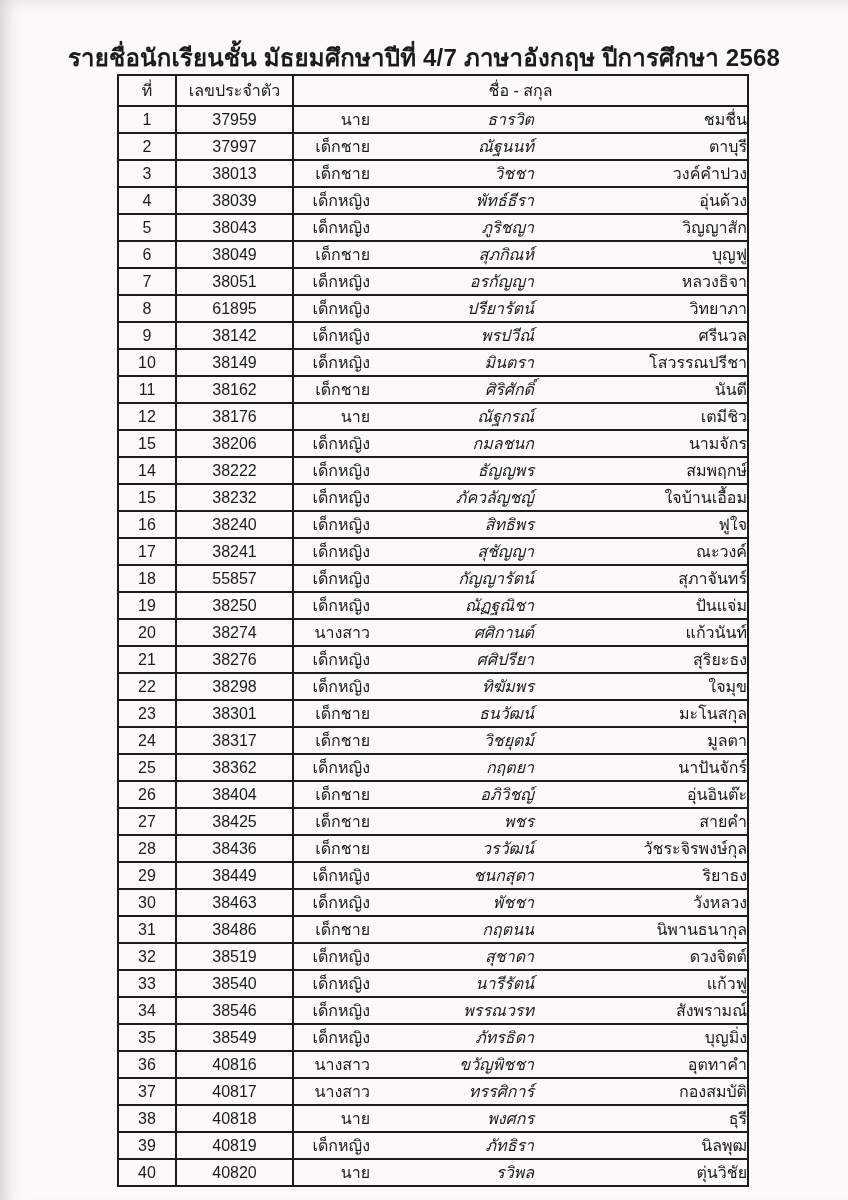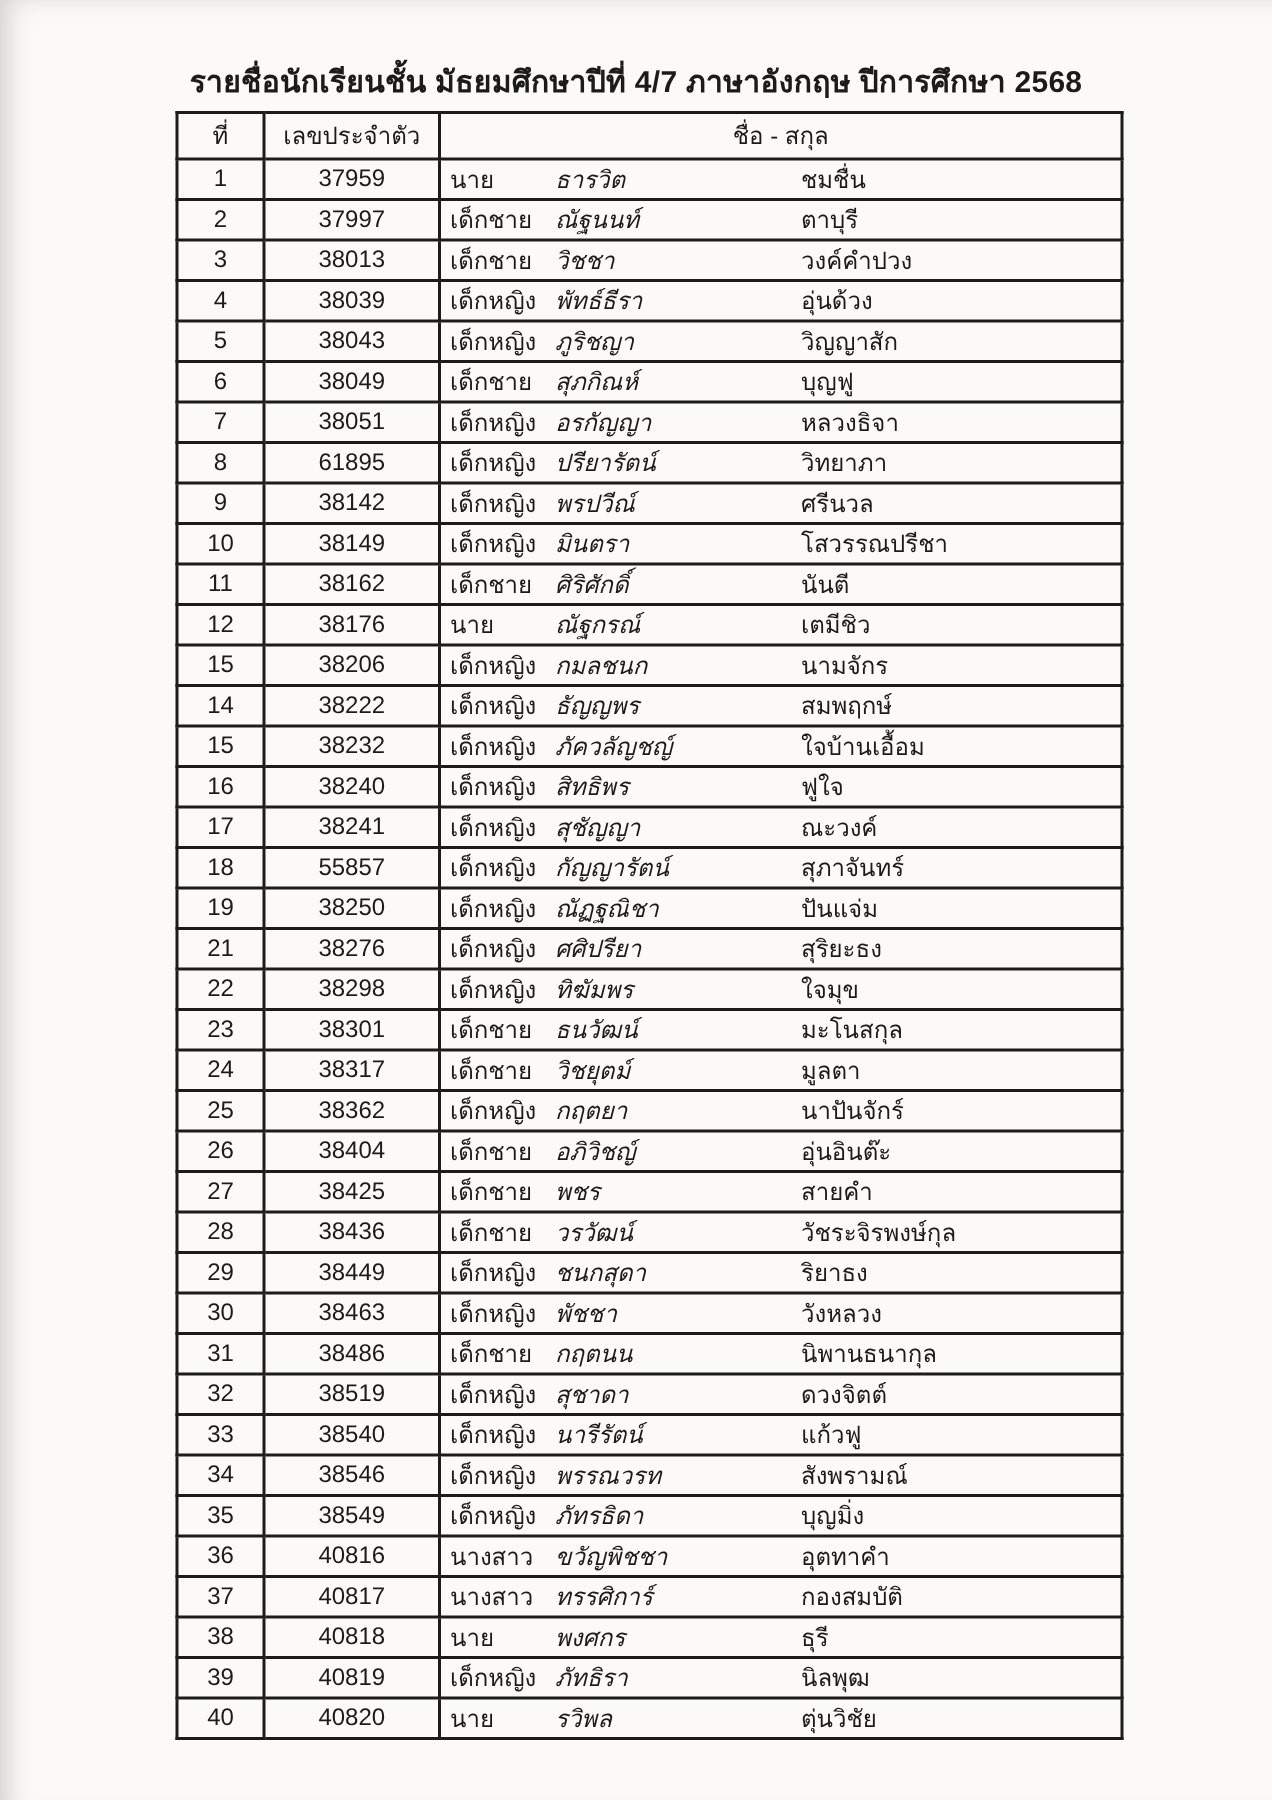--- a/index.html
+++ b/index.html
@@ -11,21 +11,21 @@
     height: 1200px;
     background: #fbfaf8;
     box-shadow: inset 14px 6px 18px -10px rgba(150,148,144,0.45);
     font-family: "Liberation Sans", sans-serif;
     color: #1b1b1b;
     overflow: hidden;
     position: relative;
   }
   .page-title {
     text-align: center;
-    font-size: 20px;
+    font-size: 24px;
     font-weight: bold;
     margin: 0;
     padding-top: 38px;
     letter-spacing: 0.2px;
   }
   table.roster {
     border-collapse: collapse;
     table-layout: fixed;
     position: absolute;
     left: 117px;
@@ -48,21 +48,21 @@
     height: 29px;
     text-align: center;
   }
   table.roster tbody td {
     height: 25px;
   }
   td.cell-no, td.cell-id {
     text-align: center;
     font-size: 15px;
   }
-  td.cell-name { text-align: left; }
+  td.cell-name { text-align: right; }
   .name-wrap {
     display: flex;
     align-items: center;
     padding-left: 6px;
   }
   .name-prefix {
     display: inline-block;
     width: 70px;
     flex: 0 0 70px;
   }
@@ -317,20 +317,31 @@
     <td class="cell-id">38250</td>
     <td class="cell-name">
       <span class="name-wrap">
         <span class="name-prefix">เด็กหญิง</span>
         <span class="name-first">ณัฏฐณิชา</span>
         <span class="name-last">ปันแจ่ม</span>
       </span>
     </td>
   </tr>
 
+  <tr>
+    <td class="cell-no">20</td>
+    <td class="cell-id">38274</td>
+    <td class="cell-name">
+      <span class="name-wrap">
+        <span class="name-prefix">นางสาว</span>
+        <span class="name-first">ศศิกานต์</span>
+        <span class="name-last">แก้วนันท์</span>
+      </span>
+    </td>
+  </tr>
 
   <tr>
     <td class="cell-no">21</td>
     <td class="cell-id">38276</td>
     <td class="cell-name">
       <span class="name-wrap">
         <span class="name-prefix">เด็กหญิง</span>
         <span class="name-first">ศศิปรียา</span>
         <span class="name-last">สุริยะธง</span>
       </span>

